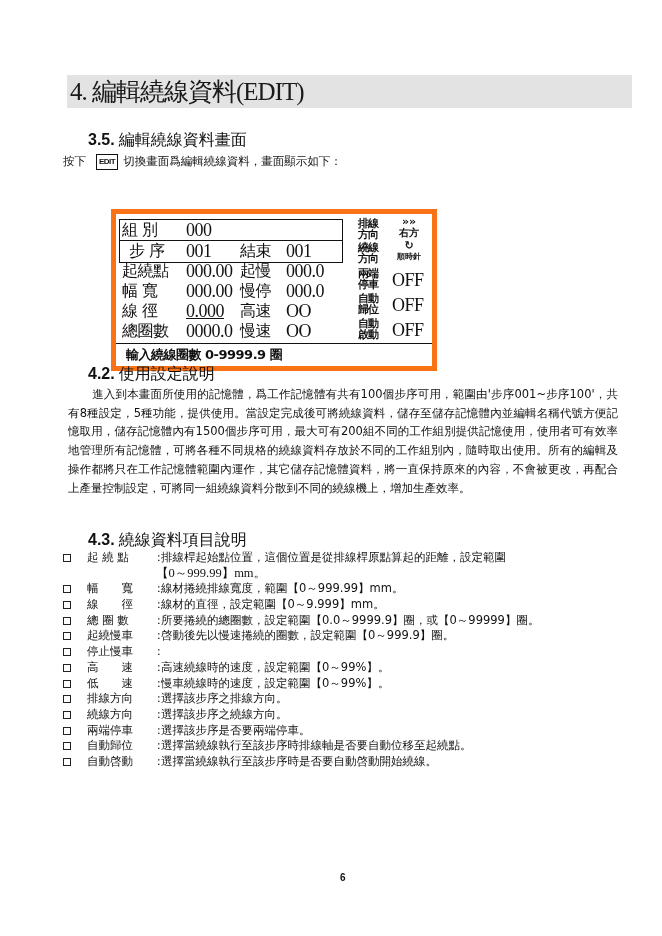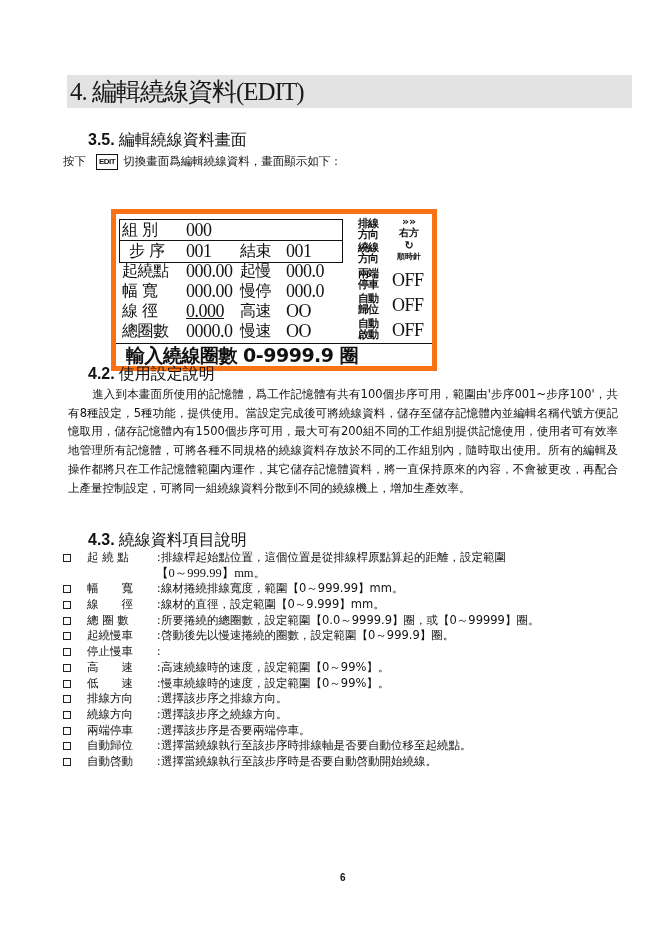--- a/index.html
+++ b/index.html
@@ -24,21 +24,21 @@
   
   .screen { left: 111px; top: 190px; width: 316px; height: 152px; border: 5px solid #f97316; margin-top: 19px; }
   .screen-inner { left: 3px; top: 5px; width: 222px; height: 42px; border: 1px solid #111; }
   .screen-inner-div { left: 0; top: 20px; width: 222px; height: 0; border-top: 1px solid #111; }
   .screen-sep { left: 0; top: 129px; width: 316px; height: 0; border-top: 1px solid #111; }
   .lcd-row { position: absolute; left: 6px; height: 20px; font-size: 18px; line-height: 20px;
              white-space: nowrap; font-family: "Liberation Serif", serif; letter-spacing: -0.5px; }
   .lcd-row span { position: absolute; top: 0; }
   .lcd-lbl { font-family: "DejaVu Sans", sans-serif; font-size: 16px; }
   .lcd-val-u { text-decoration: underline; }
-  .lcd-status { left: 10px; top: 131px; font-size: 19px; line-height: 20px; font-weight: bold;
+  .lcd-status { left: 10px; top: 131px; font-size: 13px; line-height: 20px; font-weight: bold;
                 font-family: "DejaVu Sans", sans-serif; white-space: nowrap; letter-spacing: -0.5px; text-align: center; }
 
   .rlbl { position: absolute; left: 236px; width: 32px; font-size: 11px; line-height: 11px;
           font-family: "DejaVu Sans", sans-serif; font-weight: bold; text-align: center; letter-spacing: -1px; }
   .rval { position: absolute; left: 276px; font-size: 18px; line-height: 20px;
           font-family: "Liberation Serif", serif; letter-spacing: -0.5px; }
   .rval-small { position: absolute; left: 276px; font-size: 10px; line-height: 11px;
                 font-family: "DejaVu Sans", sans-serif; font-weight: bold; text-align: center; width: 34px; }
 
   .para { left: 68px; top: 385px; width: 550px; font-size: 11.5px; line-height: 18.7px;

